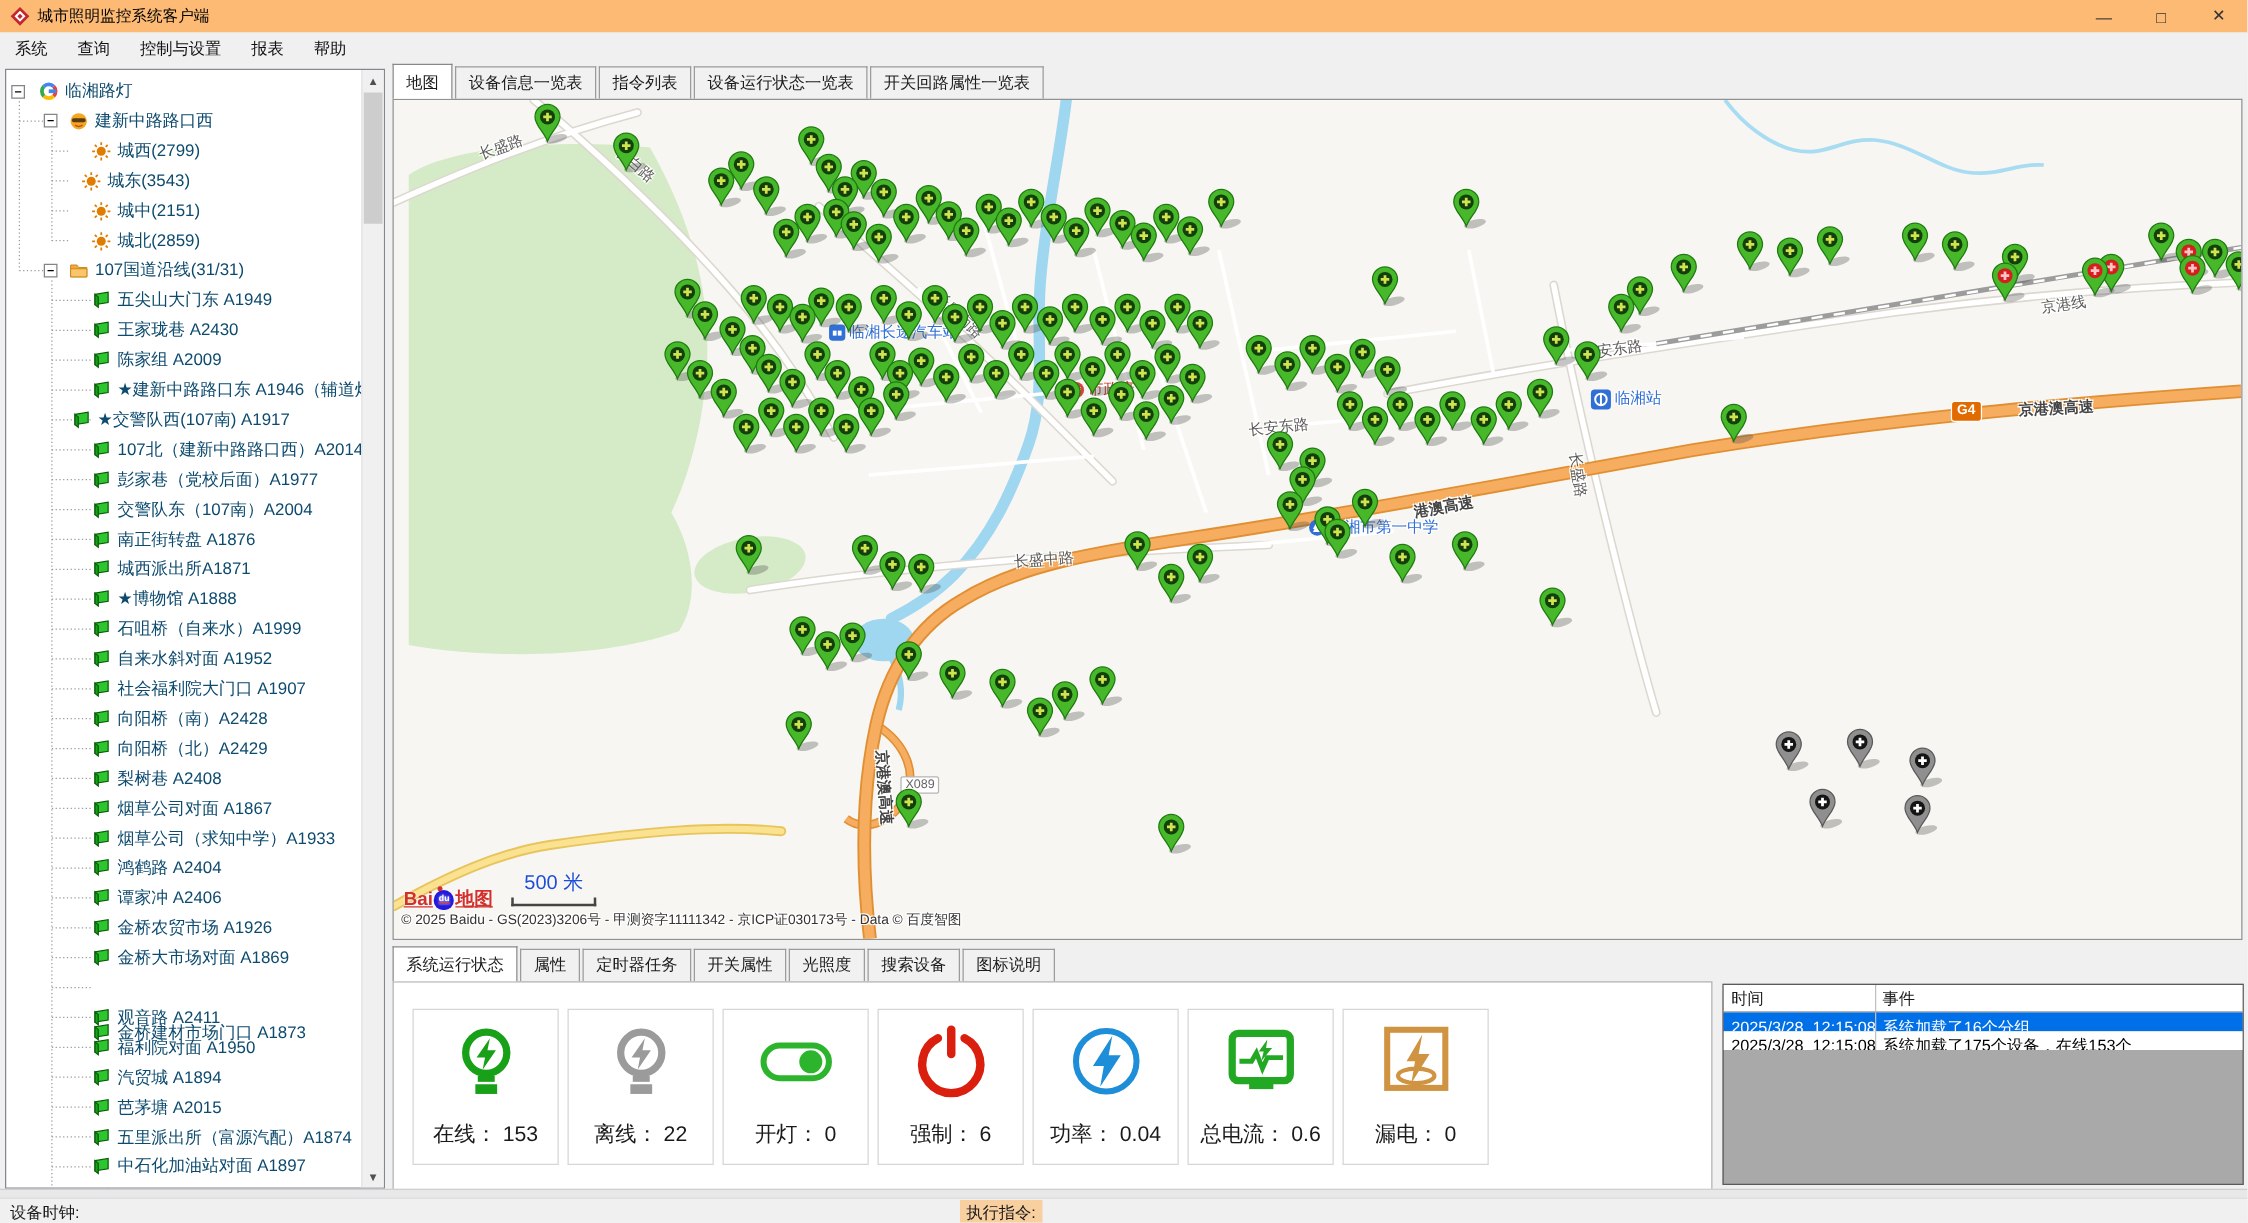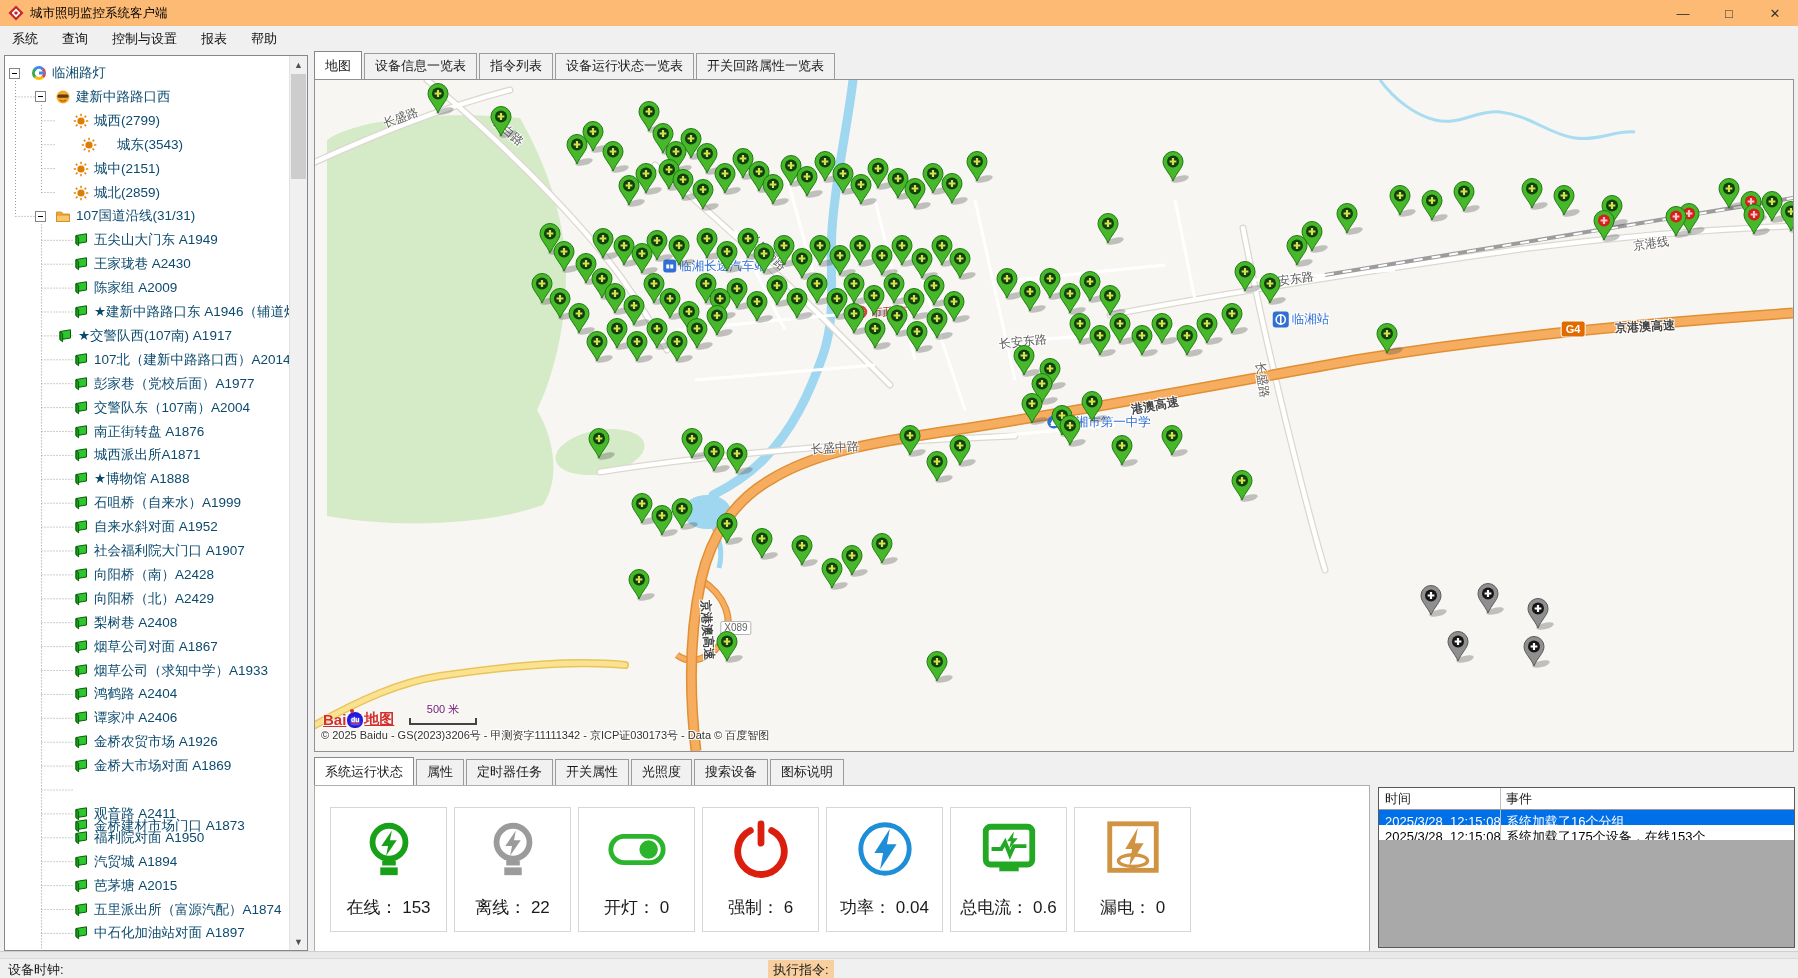--- a/index.html
+++ b/index.html
@@ -47,21 +47,21 @@
   .ico-school,.ico-gov{width:13px;height:13px;border-radius:50%;color:#fff;font-size:8px;display:flex;align-items:center;justify-content:center;}
   .ico-school{background:#2f6fd6;}
   .ico-gov{background:#d2453a;}
   .ico-bus{width:13px;height:13px;border-radius:3px;background:#2f6fd6;display:flex;align-items:center;justify-content:center;gap:1px;}
   .ico-bus i{width:3px;height:4px;background:#fff;display:block;}
   .map-copy{position:absolute;left:6px;bottom:8px;z-index:4;font-size:11px;color:#333;
     text-shadow:-1px -1px 0 #fff,1px -1px 0 #fff,-1px 1px 0 #fff,1px 1px 0 #fff;}
   .baidu-logo{position:absolute;left:8px;bottom:22px;z-index:4;display:flex;align-items:center;font-weight:bold;font-size:15px;color:#d2302c;text-shadow:0 0 2px #fff;text-decoration:underline;}
   .baidu-paw{width:16px;height:16px;border-radius:50% 50% 45% 45%;background:#2319dc;color:#fff;font-size:7px;font-weight:bold;display:flex;align-items:center;justify-content:center;margin:0 1px;position:relative;}
   .baidu-paw::before{content:"";position:absolute;top:-3px;left:3px;width:4px;height:4px;border-radius:50%;background:#d2302c;}
-  .map-scale{position:absolute;left:94px;bottom:26px;z-index:4;font-size:11px;color:#701a75;text-align:center;text-shadow:0 0 2px #fff;}
+  .map-scale{position:absolute;left:94px;bottom:26px;z-index:4;font-size:16px;color:#1d4ed8;text-align:center;text-shadow:0 0 2px #fff;}
   .map-scale .bar{margin-top:1px;height:5px;border-left:2px solid #444;border-right:2px solid #444;border-bottom:2px solid #444;width:64px;}
   
   .bottom-box{position:absolute;left:314px;top:785px;width:1056px;height:172px;background:#fff;border:1px solid #aeaeae;box-sizing:border-box;}
   .cards{position:absolute;left:330px;top:807px;display:flex;gap:7px;}
   .card{width:117px;height:125px;background:#fff;border:1px solid #d6d6d6;box-sizing:border-box;position:relative;}
   .card .cicon{position:absolute;left:0;top:10px;width:100%;display:flex;justify-content:center;}
   .card .ctext{position:absolute;left:0;bottom:12px;width:100%;text-align:center;font-size:17px;color:#1a1a1a;white-space:nowrap;}
   
   .event-table{position:absolute;left:1378px;top:787px;width:417px;height:161px;border:1px solid #5a5a5a;background:#a9a9a9;box-sizing:border-box;font-size:13px;}
   .ev-row{display:flex;height:15px;line-height:23px;}
@@ -174,21 +174,21 @@
           <line x1="11.535533905932738" y1="11.535533905932738" x2="13.161879502661797" y2="13.161879502661797" stroke="#e07c00" stroke-width="1.4"></line>
           <line x1="8" y1="13" x2="8" y2="15.3" stroke="#e07c00" stroke-width="1.4"></line>
           <line x1="4.464466094067262" y1="11.535533905932738" x2="2.8381204973382035" y2="13.161879502661797" stroke="#e07c00" stroke-width="1.4"></line>
           <line x1="3" y1="8" x2="0.7000000000000002" y2="8.000000000000002" stroke="#e07c00" stroke-width="1.4"></line>
           <line x1="4.464466094067261" y1="4.464466094067262" x2="2.8381204973382017" y2="2.8381204973382035" stroke="#e07c00" stroke-width="1.4"></line>
           <line x1="7.999999999999999" y1="3" x2="7.999999999999998" y2="0.7000000000000002" stroke="#e07c00" stroke-width="1.4"></line>
           <line x1="11.535533905932738" y1="4.464466094067261" x2="13.161879502661796" y2="2.8381204973382017" stroke="#e07c00" stroke-width="1.4"></line>
         </svg>
         <span class="lbl">城西(2799)</span>
       </div>
-      <div class="tree-row" style="left: 76px; top: 78.7px; gap: 15px;">
+      <div class="tree-row" style="left: 60px; top: 78.7px;">
         <svg width="16" height="16" viewBox="0 0 16 16">
           <circle cx="8" cy="8" r="3.6" fill="#e07c00"></circle>
           <line x1="13" y1="8" x2="15.3" y2="8" stroke="#e07c00" stroke-width="1.4"></line>
           <line x1="11.535533905932738" y1="11.535533905932738" x2="13.161879502661797" y2="13.161879502661797" stroke="#e07c00" stroke-width="1.4"></line>
           <line x1="8" y1="13" x2="8" y2="15.3" stroke="#e07c00" stroke-width="1.4"></line>
           <line x1="4.464466094067262" y1="11.535533905932738" x2="2.8381204973382035" y2="13.161879502661797" stroke="#e07c00" stroke-width="1.4"></line>
           <line x1="3" y1="8" x2="0.7000000000000002" y2="8.000000000000002" stroke="#e07c00" stroke-width="1.4"></line>
           <line x1="4.464466094067261" y1="4.464466094067262" x2="2.8381204973382017" y2="2.8381204973382035" stroke="#e07c00" stroke-width="1.4"></line>
           <line x1="7.999999999999999" y1="3" x2="7.999999999999998" y2="0.7000000000000002" stroke="#e07c00" stroke-width="1.4"></line>
           <line x1="11.535533905932738" y1="4.464466094067261" x2="13.161879502661796" y2="2.8381204973382017" stroke="#e07c00" stroke-width="1.4"></line>

